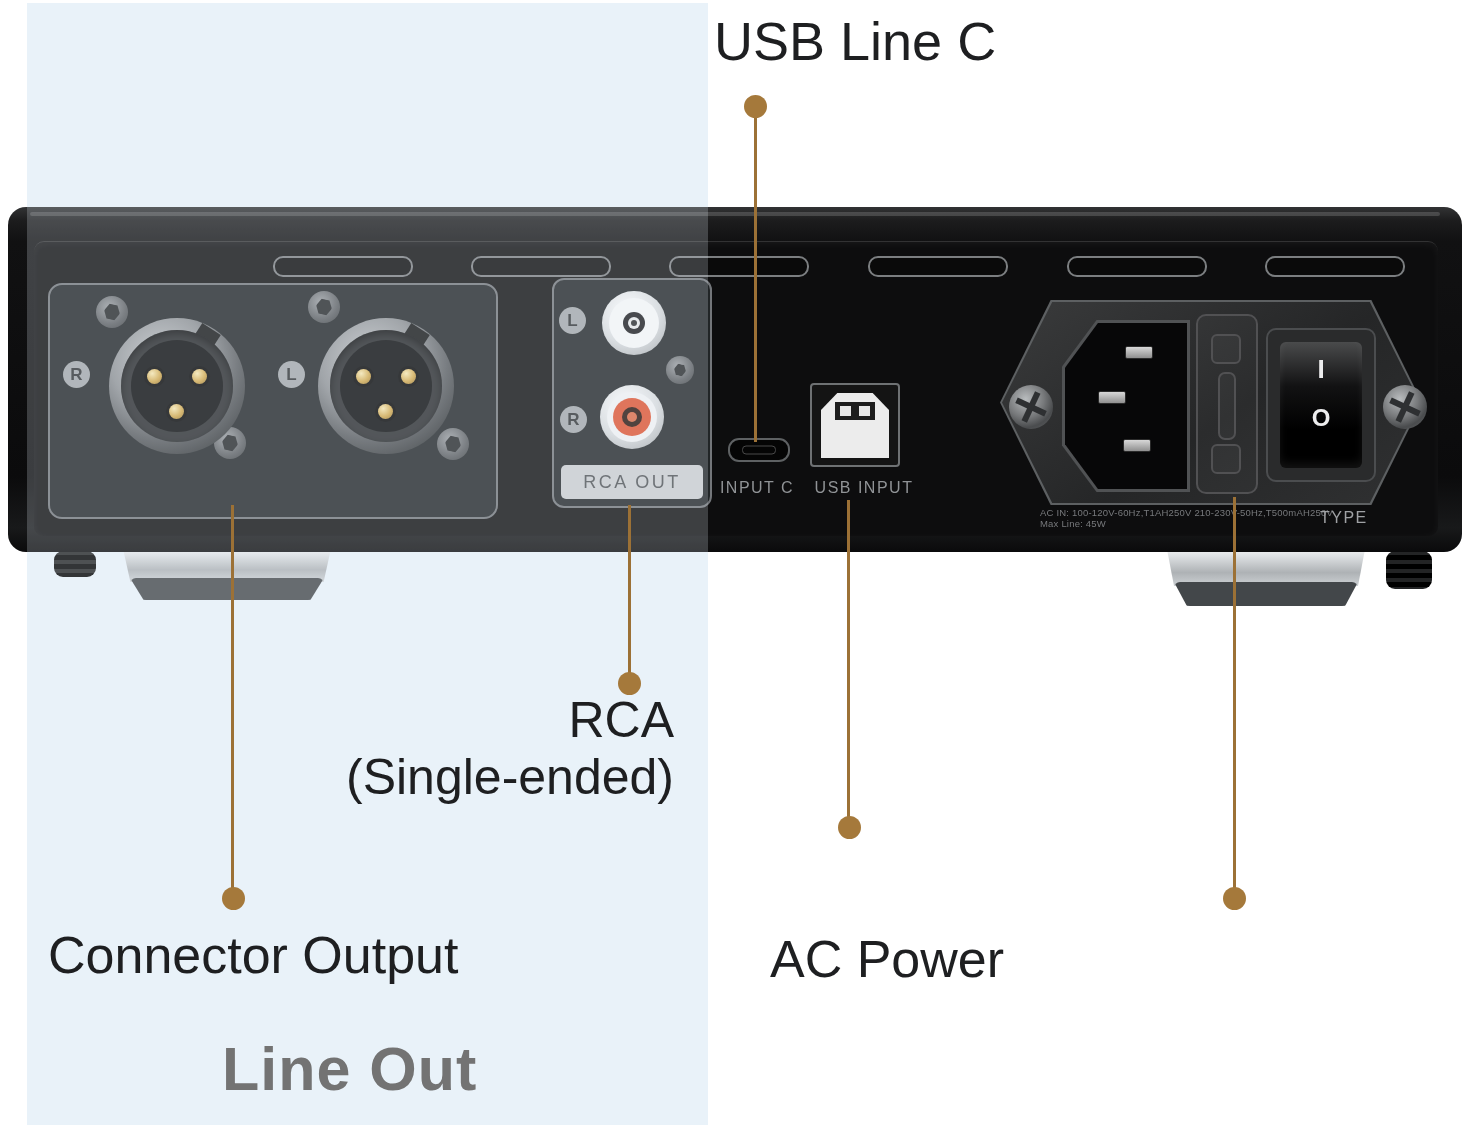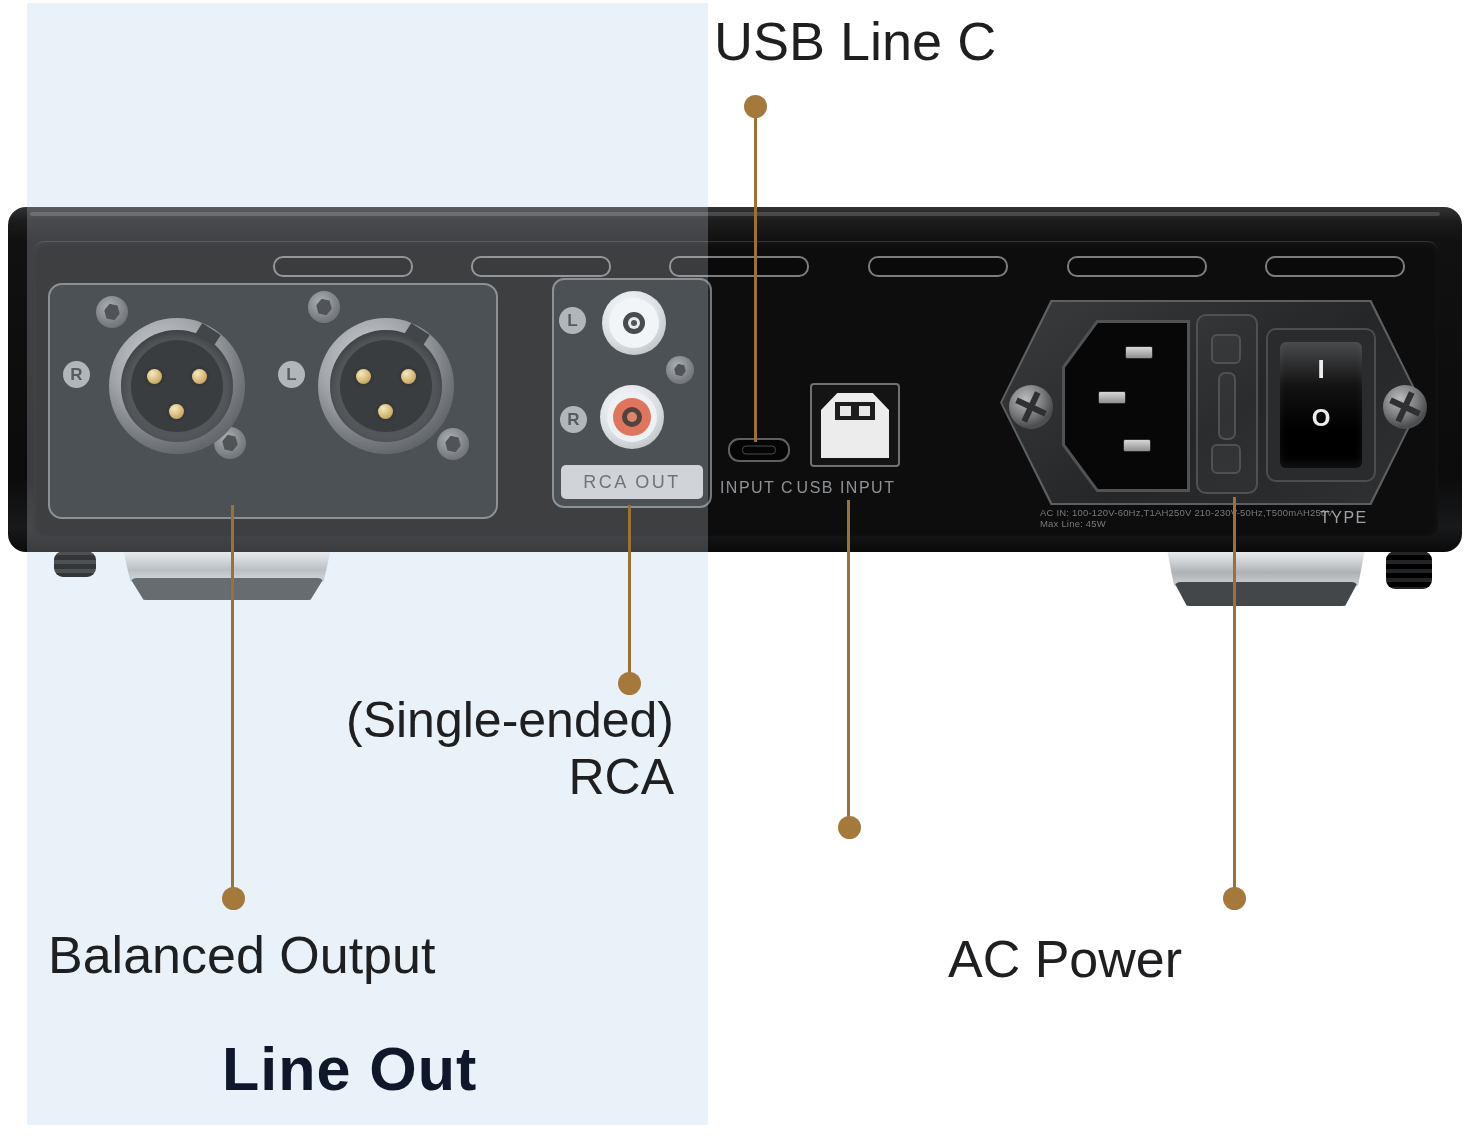--- a/index.html
+++ b/index.html
@@ -88,21 +88,21 @@
           background:radial-gradient(circle at 38% 32%,#b9bcbe,#77797b 45%,#4a4c4e 70%,#606264);}
   .pscrew::before{content:"";position:absolute;left:6px;right:6px;top:19px;bottom:19px;background:#2e3032;transform:rotate(25deg);}
   .pscrew::after{content:"";position:absolute;top:6px;bottom:6px;left:19px;right:19px;background:#2e3032;transform:rotate(25deg);}
   .spec-text{color:#77797c;font-size:9.5px;line-height:11px;letter-spacing:0.2px;}
   .power-label{color:#9fa1a4;font-size:16px;letter-spacing:1.5px;}
 
   
   .cline{width:3px;background:#9C7136;z-index:4;}
   .cdot{width:23px;height:23px;border-radius:50%;background:#A5793B;z-index:4;}
   .ctext{color:#1e1f21;font-size:52px;z-index:4;white-space:nowrap;}
-  .lineout{color:#0f172a;font-weight:bold;font-size:61px;letter-spacing:1px;z-index:4;white-space:nowrap;}
+  .lineout{color:#737373;font-weight:bold;font-size:61px;letter-spacing:1px;z-index:4;white-space:nowrap;}
 </style>
 </head>
 <body>
 
 <div class="stage">
 
   <div class="abs blue-panel"></div>
 
   <div class="abs foot-chrome" style="left:122px;top:544px;width:210px;height:38px;"></div>
   <div class="abs foot-rim" style="left:130px;top:578px;width:194px;height:22px;"></div>
@@ -173,21 +173,21 @@
       </div>
     </div>
 
     <div class="abs usbc" style="left:720px;top:231px;"></div>
     <div class="abs port-label" style="left:690px;top:272px;width:118px;">INPUT C</div>
 
     <div class="abs usbb" style="left:802px;top:176px;">
       <div class="abs usbb-white"></div>
       <div class="abs usbb-recess"></div>
     </div>
-    <div class="abs port-label" style="left:778px;top:272px;width:120px;">USB INPUT</div>
+    <div class="abs port-label" style="left:796px;top:272px;width:120px;">USB INPUT</div>
 
     <div class="abs" style="left:992px;top:93px;width:422px;height:205px;">
       <div class="abs plate-outer"></div>
       <div class="abs plate-inner"></div>
 
       <div class="abs inlet-shape" style="left:62px;top:20px;width:128px;height:172px;background:#505254;"></div>
       <div class="abs inlet-shape" style="left:65px;top:23px;width:122px;height:166px;background:#070708;">
         <div class="abs acpin" style="left:60px;top:23px;"></div>
         <div class="abs acpin" style="left:33px;top:68px;"></div>
         <div class="abs acpin" style="left:58px;top:116px;"></div>
@@ -227,26 +227,26 @@
 
   <div class="abs cdot" style="left:744px;top:95px;"></div>
   <div class="abs cdot" style="left:618px;top:672px;"></div>
   <div class="abs cdot" style="left:222px;top:887px;"></div>
   <div class="abs cdot" style="left:838px;top:816px;"></div>
   <div class="abs cdot" style="left:1223px;top:887px;"></div>
 
   <div class="abs ctext" style="left:714px;top:10px;font-size:54px;">USB Line C</div>
 
   <div class="abs ctext" style="left:300px;top:692px;width:374px;text-align:right;font-size:50px;line-height:57px;">
+    <div>RCA</div>
     <div>(Single-ended)</div>
-    <div>RCA</div>
   </div>
 
-  <div class="abs ctext" style="left:48px;top:925px;">Balanced Output</div>
+  <div class="abs ctext" style="left:48px;top:925px;">Connector Output</div>
 
   <div class="abs lineout" style="left:222px;top:1034px;">Line Out</div>
 
 
-  <div class="abs ctext" style="left:770px;top:926px;width:590px;text-align:center;line-height:66px;">
+  <div class="abs ctext" style="left:770px;top:926px;width:590px;text-align:left;line-height:66px;">
     <div>AC Power</div>
   </div>
 
 </div>
 
 </body></html>

